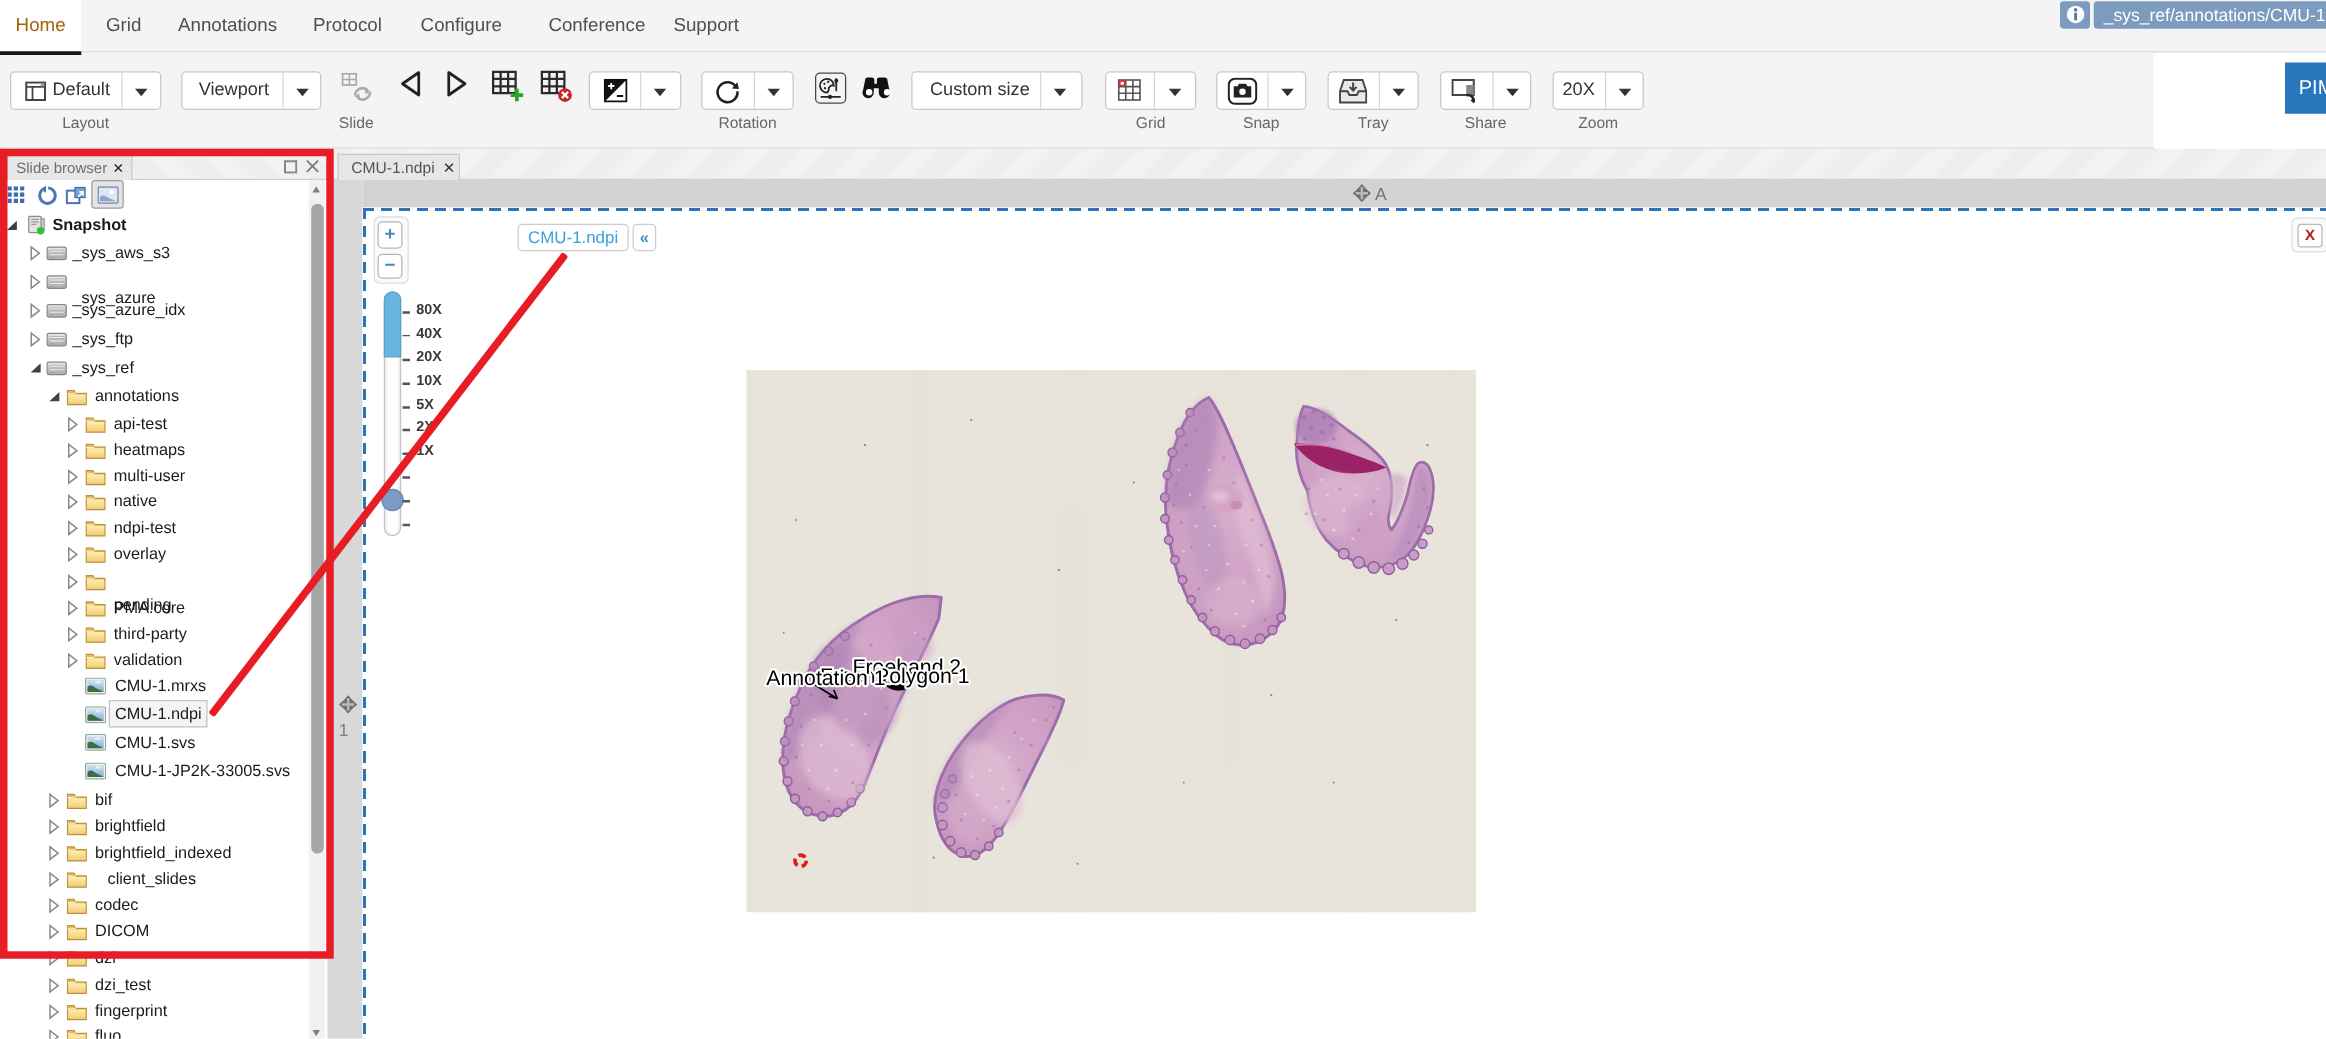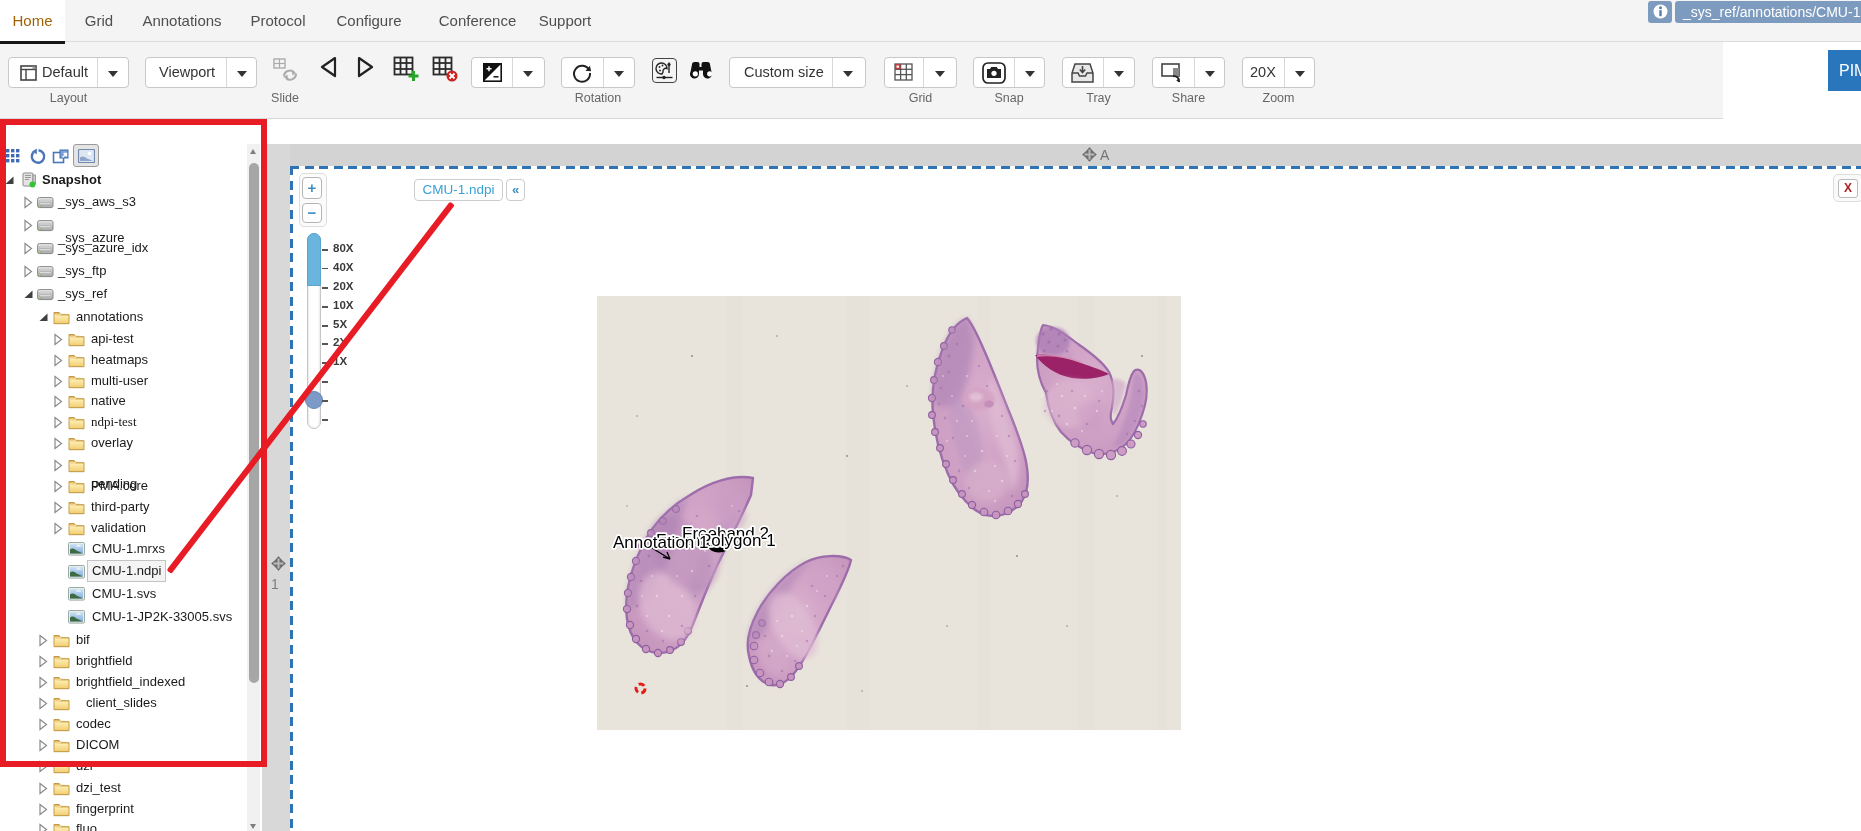--- a/index.html
+++ b/index.html
@@ -226,20 +226,32 @@
 
     <div class="rbtn" style="left:1242px;width:73px;">
       <div class="divider" style="left:41px;"></div>
       <span class="rtext" style="position:absolute;left:7px;top:6px;">20X</span>
       <div class="caret" style="left:52px;top:13px;"></div>
     </div>
     <div class="rlabel" style="left:1242px;width:73px;">Zoom</div>
 
     <div style="position:absolute;left:1828px;top:8px;width:40px;height:41px;background:#2a76bc;color:#fff;font-size:16px;line-height:41px;padding-left:11px;">PIM</div>
   </div>
+  <div id="tabstripL">
+    <div class="tab" style="left:5px;top:5px;width:101px;height:20px;line-height:19px;padding-left:7px;font-size:12px;color:#707070;">Slide browser <span style="color:#222;font-size:11px;margin-left:1px;">✕</span></div>
+    <svg width="11" height="11" viewBox="0 0 11 11" style="position:absolute;left:227px;top:9px;">
+        <rect x="1" y="1" width="9" height="9" fill="none" stroke="#888" stroke-width="1.6"></rect>
+      </svg>
+    <svg width="12" height="12" viewBox="0 0 12 12" style="position:absolute;left:244px;top:8px;">
+        <path d="M1.5 1.5 l9 9 M10.5 1.5 l-9 9" stroke="#777" stroke-width="1.4"></path>
+      </svg>
+  </div>
+  <div id="tabstripR">
+    <div class="tab" style="left:2px;top:4px;width:98px;height:21px;line-height:20px;padding-left:10px;">CMU-1.ndpi <span style="color:#333;font-size:12px;margin-left:3px;">✕</span></div>
+  </div>
   <div id="lpanel">
     <svg width="0" height="0" style="position:absolute;">
       <defs>
         <linearGradient id="gdrive" x1="0" y1="0" x2="0" y2="1">
             <stop offset="0" stop-color="#eeeeee"></stop>
             <stop offset="0.5" stop-color="#c6c6c6"></stop>
             <stop offset="1" stop-color="#a9a9a9"></stop>
           </linearGradient>
         <linearGradient id="gfold" x1="0" y1="0" x2="0" y2="1">
             <stop offset="0" stop-color="#fdeeb3"></stop>
@@ -418,21 +430,21 @@
         </svg>
         <span style="position:absolute;left:91px;">native</span>
       </div>
     <div class="treerow" style="top:268px;">
         <svg width="11" height="13" style="position:absolute;left:53px;top:4px;">
           <use href="#exp-c"></use>
         </svg>
         <svg width="17" height="15" style="position:absolute;left:68px;top:3px;">
           <use href="#folder"></use>
         </svg>
-        <span style="position:absolute;left:91px;font-family:Liberation Serif, serif;">ndpi-test</span>
+        <span style="position:absolute;left:91px;">ndpi-test</span>
       </div>
     <div class="treerow" style="top:289px;">
         <svg width="11" height="13" style="position:absolute;left:53px;top:4px;">
           <use href="#exp-c"></use>
         </svg>
         <svg width="17" height="15" style="position:absolute;left:68px;top:3px;">
           <use href="#folder"></use>
         </svg>
         <span style="position:absolute;left:91px;text-align:right;">overlay</span>
       </div>

